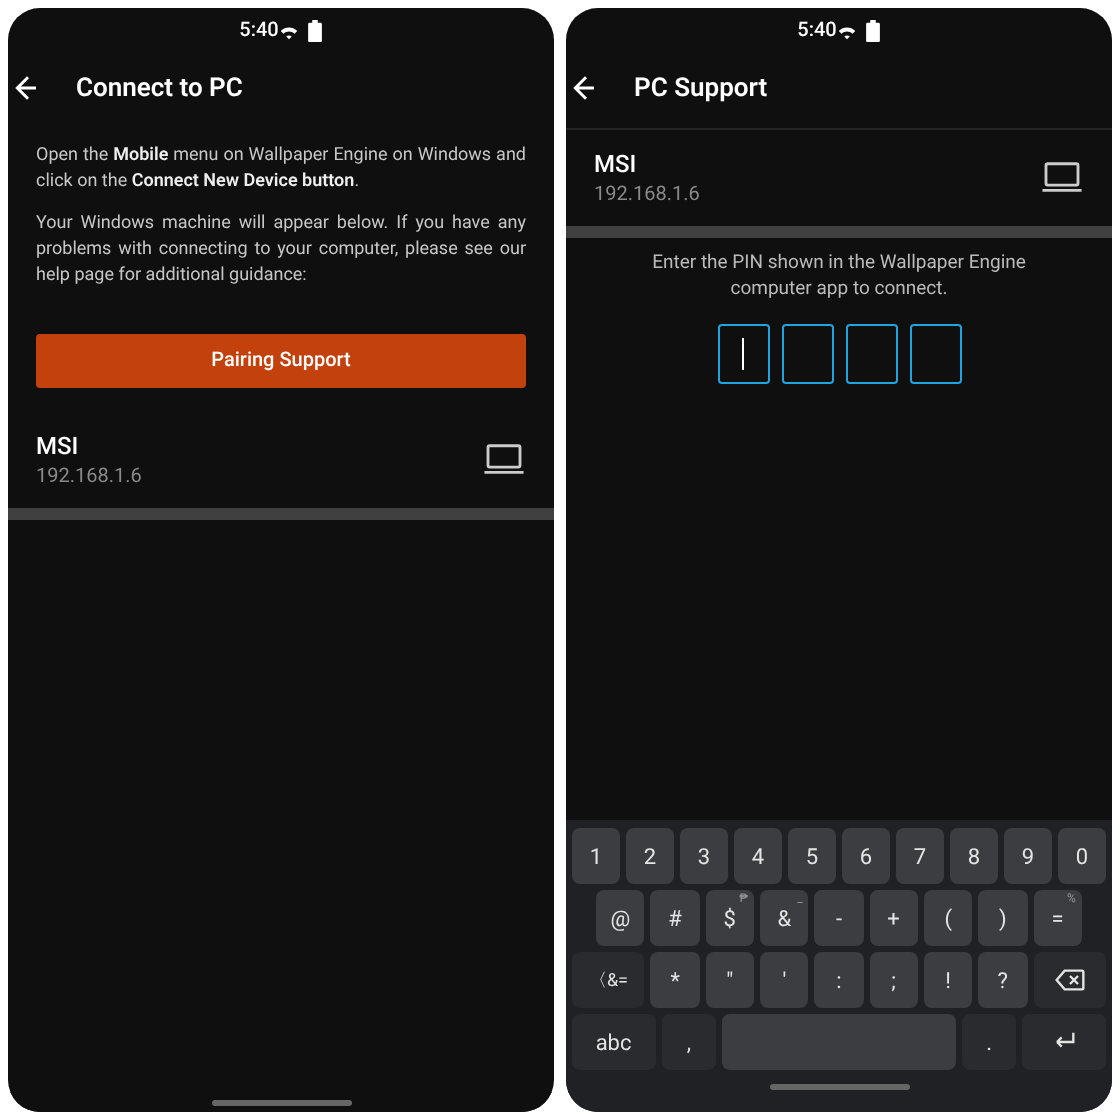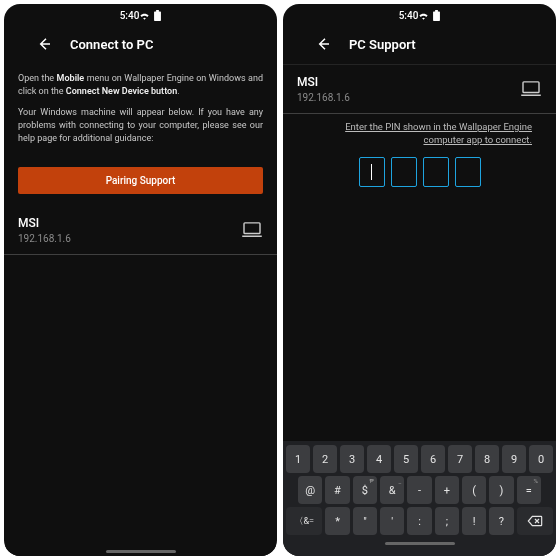--- a/index.html
+++ b/index.html
@@ -29,21 +29,21 @@
     padding: 0 12px;
     color: #fff;
     font-size: 10px;
     font-weight: 500;
   }
   .status-right { display: flex; align-items: center; gap: 4px; }
   .app-bar {
     display: flex;
     align-items: center;
     gap: 18px;
-    padding: 10px 32px 12px;
+    padding: 10px 0 12px;
     color: #fff;
   }
   .back-arrow { width: 16px; height: 16px; color: #fff; flex-shrink:0;}
   .app-title { font-size: 13px; font-weight: 600; }
   .content { padding: 8px 14px; color: #c8c8c8; font-size: 9px; line-height: 1.45; }
   .content p { margin-bottom: 8px; text-align: justify;}
   .content b { color: #eee; font-weight: 600; }
   .btn-primary {
     background: #c2410c;
     color: #fff;
@@ -52,33 +52,32 @@
     border-radius: 2px;
     font-size: 10px;
     font-weight: 500;
     margin: 6px 14px 12px;
   }
   .device-row {
     display: flex;
     align-items: center;
     justify-content: space-between;
     padding: 10px 14px;
-    border-bottom: 1px solid #404040;
+    border-bottom: 6px solid #404040;
   }
   .device-info { display: flex; flex-direction: column; gap: 3px; }
   .device-name { color: #fff; font-size: 12px; font-weight: 500; }
   .device-ip { color: #8a8a8a; font-size: 10px; }
   .laptop-icon { width: 22px; height: 16px; color: #d0d0d0; }
   .pin-instruct {
     color: #bbb;
     font-size: 9.5px;
-    text-align: right;
+    text-align: center;
     padding: 6px 24px 10px;
     line-height: 1.4;
-    text-decoration: underline;
   }
   .pin-row {
     display: flex;
     justify-content: center;
     gap: 6px;
     padding-bottom: 10px;
   }
   .pin-box {
     width: 26px;
     height: 30px;
@@ -250,17 +249,28 @@
         <div class="key">;</div>
         <div class="key">!</div>
         <div class="key">?</div>
         <div class="key dark wide">
           <svg width="16" height="12" viewBox="0 0 24 18" fill="none" stroke="#e4e4e4" stroke-width="1.8">
             <path d="M8 2h13c.6 0 1 .4 1 1v12c0 .6-.4 1-1 1H8l-6-7 6-7z"></path>
             <path d="M12 6l6 6M18 6l-6 6"></path>
           </svg>
         </div>
       </div>
+    <div class="krow">
+      <div class="key dark wide">abc</div>
+      <div class="key dark">,</div>
+      <div class="key space"></div>
+      <div class="key dark">.</div>
+      <div class="key dark wide">
+        <svg width="14" height="12" viewBox="0 0 24 20" fill="none" stroke="#e4e4e4" stroke-width="2">
+            <path d="M20 2v8H6m0 0l4-4m-4 4l4 4"></path>
+          </svg>
+      </div>
+    </div>
     <div class="nav-bar p2-nav">
         <div class="nav-pill"></div>
       </div>
   </div>
 </div>
 
 </body></html>

